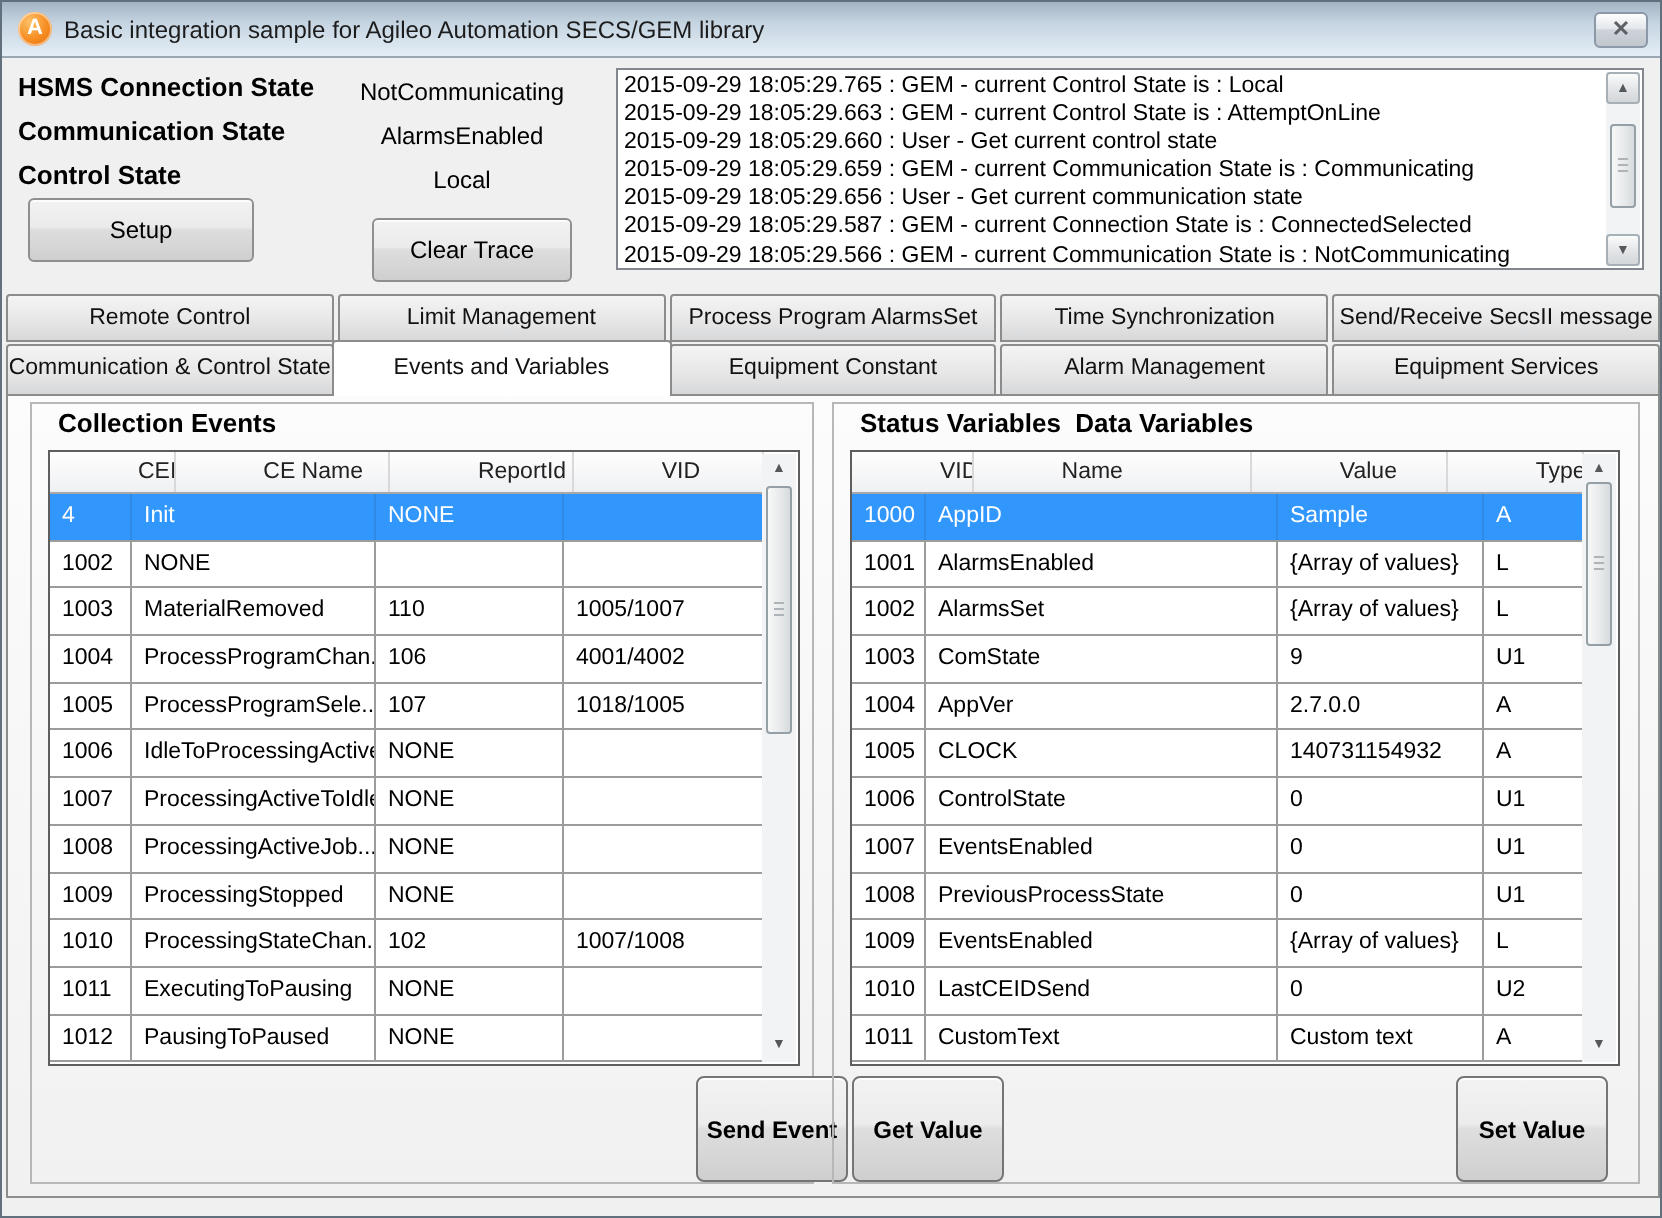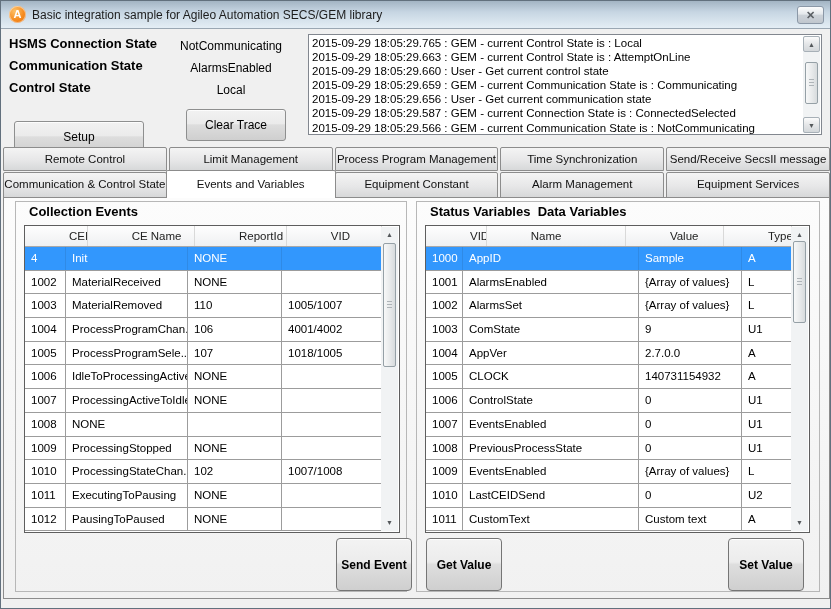--- a/index.html
+++ b/index.html
@@ -24,21 +24,21 @@
 
   
   .state-labels { position:absolute; left:8px; top:4px; }
   .state-labels div { font-size:13px; font-weight:bold; color:#000; line-height:22px; }
   .state-values { position:absolute; left:155px; top:6px; width:150px; text-align:center; }
   .state-values div { font-size:12px; color:#000; line-height:22px; }
 
   .win-btn { position:absolute; border:1px solid #8e8f8f; border-radius:3px; font-size:12px; color:#000;
     background:linear-gradient(#f2f2f2,#ebebeb 45%,#dddddd 50%,#cfcfcf);
     box-shadow:inset 0 1px 0 rgba(255,255,255,.8); text-align:center; cursor:default; }
-  .btn-setup      { left:13px;  top:70px; width:130px; height:32px;margin-top:22px; }
+  .btn-setup      { left:13px;  top:70px; width:113px; height:32px; }
   .btn-cleartrace { left:185px; top:80px; width:100px; height:32px; }
 
   .log-box { position:absolute; left:307px; top:5px; width:514px; height:101px; background:#fff;
     border:1px solid #82878f; overflow:hidden; }
   .log-lines { position:absolute; left:3px; top:1px; right:20px; }
   .log-lines div { font-size:11.5px; line-height:14.1px; color:#000; white-space:nowrap; }
 
   
   .vscroll { position:absolute; top:1px; right:1px; bottom:1px; width:17px; background:#f1f3f4; }
   .vs-btn { position:absolute; left:0; width:17px; height:16px; text-align:center; color:#54585b; }
@@ -90,21 +90,21 @@
   .tbl-left  .tbl-hcell:nth-child(4), .tbl-left  .tbl-cell:nth-child(4) { width:100px; }
   .tbl-right .tbl-hcell:nth-child(1), .tbl-right .tbl-cell:nth-child(1) { width:37px; }
   .tbl-right .tbl-hcell:nth-child(2), .tbl-right .tbl-cell:nth-child(2) { width:176px; }
   .tbl-right .tbl-hcell:nth-child(3), .tbl-right .tbl-cell:nth-child(3) { width:103px; }
   .tbl-right .tbl-hcell:nth-child(4), .tbl-right .tbl-cell:nth-child(4) { width:50px; }
 
   .big-btn { position:absolute; top:336px; width:76px; height:53px; border:1px solid #757575; border-radius:4px;
     background:linear-gradient(#f3f3f3,#ececec 45%,#dedede 50%,#cfcfcf);
     box-shadow:inset 0 1px 0 rgba(255,255,255,.85);
     font-size:12px; font-weight:bold; color:#000; text-align:center; cursor:default; }
-  .btn-sendevent { left:320px; }
+  .btn-sendevent { left:332px; }
   .btn-getvalue  { left:9px; }
   .btn-setvalue  { left:311px; }
 </style>
 </head>
 <body>
 
 <div class="window">
 
   <div class="titlebar">
     <div class="app-icon"><span>A</span></div>
@@ -145,21 +145,21 @@
         <div class="vs-thumb thumb-log"></div>
         <div class="vs-btn bottom vs-framed">
             <span class="arr">▼</span>
           </div>
       </div>
     </div>
 
     <div class="tabrow tabrow1">
       <div class="tab">Remote Control</div>
       <div class="tab">Limit Management</div>
-      <div class="tab">Process Program Management</div>
+      <div class="tab">Process Program AlarmsSet</div>
       <div class="tab">Time Synchronization</div>
       <div class="tab">Send/Receive SecsII message</div>
     </div>
     <div class="tabrow tabrow2">
       <div class="tab">Communication &amp; Control State</div>
       <div class="tab active">Events and Variables</div>
       <div class="tab">Equipment Constant</div>
       <div class="tab">Alarm Management</div>
       <div class="tab">Equipment Services</div>
     </div>
@@ -177,21 +177,20 @@
                 <div class="tbl-hcell">VID</div>
               </div>
               <div class="tbl-row selected">
                 <div class="tbl-cell">4</div>
                 <div class="tbl-cell">Init</div>
                 <div class="tbl-cell">NONE</div>
                 <div class="tbl-cell"></div>
               </div>
               <div class="tbl-row">
                 <div class="tbl-cell">1002</div>
-                <div class="tbl-cell">MaterialReceived</div>
                 <div class="tbl-cell">NONE</div>
                 <div class="tbl-cell"></div>
               </div>
               <div class="tbl-row">
                 <div class="tbl-cell">1003</div>
                 <div class="tbl-cell">MaterialRemoved</div>
                 <div class="tbl-cell">110</div>
                 <div class="tbl-cell">1005/1007</div>
               </div>
               <div class="tbl-row">
@@ -213,20 +212,21 @@
                 <div class="tbl-cell"></div>
               </div>
               <div class="tbl-row">
                 <div class="tbl-cell">1007</div>
                 <div class="tbl-cell">ProcessingActiveToIdle</div>
                 <div class="tbl-cell">NONE</div>
                 <div class="tbl-cell"></div>
               </div>
               <div class="tbl-row">
                 <div class="tbl-cell">1008</div>
+                <div class="tbl-cell">ProcessingActiveJob...</div>
                 <div class="tbl-cell">NONE</div>
                 <div class="tbl-cell"></div>
               </div>
               <div class="tbl-row">
                 <div class="tbl-cell">1009</div>
                 <div class="tbl-cell">ProcessingStopped</div>
                 <div class="tbl-cell">NONE</div>
                 <div class="tbl-cell"></div>
               </div>
               <div class="tbl-row">

